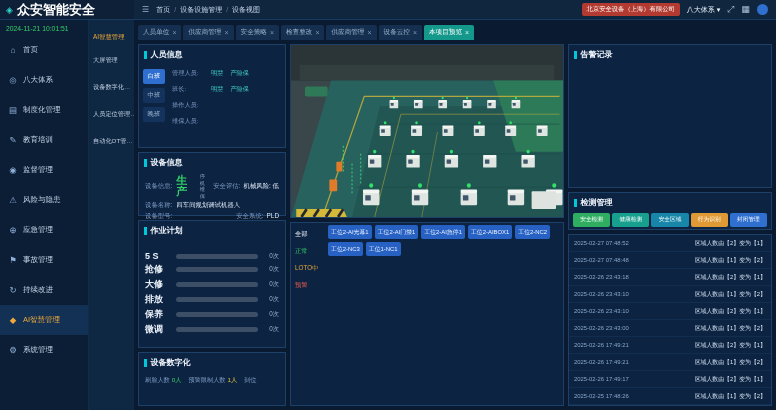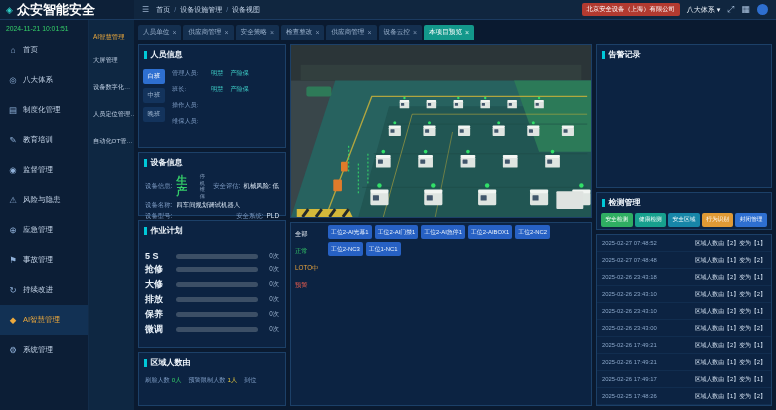--- a/index.html
+++ b/index.html
@@ -38,21 +38,21 @@
   .main {flex:1; background:#0a1a30; display:flex; flex-direction:column; min-width:0;}
   .tabbar {height:20px; flex:0 0 20px; display:flex; align-items:flex-end; gap:2px; padding:2px 4px 0;}
   .tab {background:#142f4f; color:#9db4cf; font-size:6.6px; padding:3px 5px; display:flex; gap:3px; align-items:center; border-radius:2px 2px 0 0; white-space:nowrap; cursor:pointer;}
   .tab .x {font-size:7px; color:#7e95b3; line-height:1;}
   .tab.active {background:#13988b; color:#fff;}
   .tab.active .x {color:#d6f2ee;}
 
   .content {flex:1; display:flex; gap:4px; padding:4px; min-height:0;}
   .col-l {width:148px; display:flex; flex-direction:column; gap:4px; flex-shrink:0; min-height:0;}
   .col-c {flex:1; display:flex; flex-direction:column; gap:4px; min-width:0; min-height:0;}
-  .col-r {width:176px; display:flex; flex-direction:column; gap:4px; flex-shrink:0; min-height:0;}
+  .col-r {width:204px; display:flex; flex-direction:column; gap:4px; flex-shrink:0; min-height:0;}
 
   .panel {background:#0c2342; border:1px solid #1c4068; display:flex; flex-direction:column; min-height:0;}
   .p-head {display:flex; align-items:center; gap:4px; padding:4px 5px; font-size:8px; font-weight:bold; color:#f0f6fc; flex-shrink:0;}
   .p-head:before {content:""; width:2.5px; height:8px; background:#00c8d8; flex-shrink:0;}
 
   
   .dev-body {padding:0 2px 3px; font-size:6.4px;}
   .dev-row {display:flex; gap:4px; padding:1px 4px; align-items:center;}
   .k {color:#7e9cc4; white-space:nowrap;}
   .v {color:#dce8f5; white-space:nowrap;}
@@ -329,21 +329,21 @@
               </div>
               <div class="wp-row">
                 <span class="wp-label">微调</span>
                 <span class="wp-track"></span>
                 <span class="wp-count">0次</span>
               </div>
             </div>
           </section>
 
           <section class="panel" style="flex:1;">
-            <div class="p-head">区域人数由</div>
+            <div class="p-head">设备数字化</div>
             <div class="auth-row">
               <span class="auth-stat">
                 <span class="k">刷脸人数</span>
                 <span class="auth-val">0人</span>
               </span>
               <span class="auth-stat">
                 <span class="k">预警限制人数</span>
                 <span class="auth-val warn">1人</span>
               </span>
               <span class="auth-stat">

